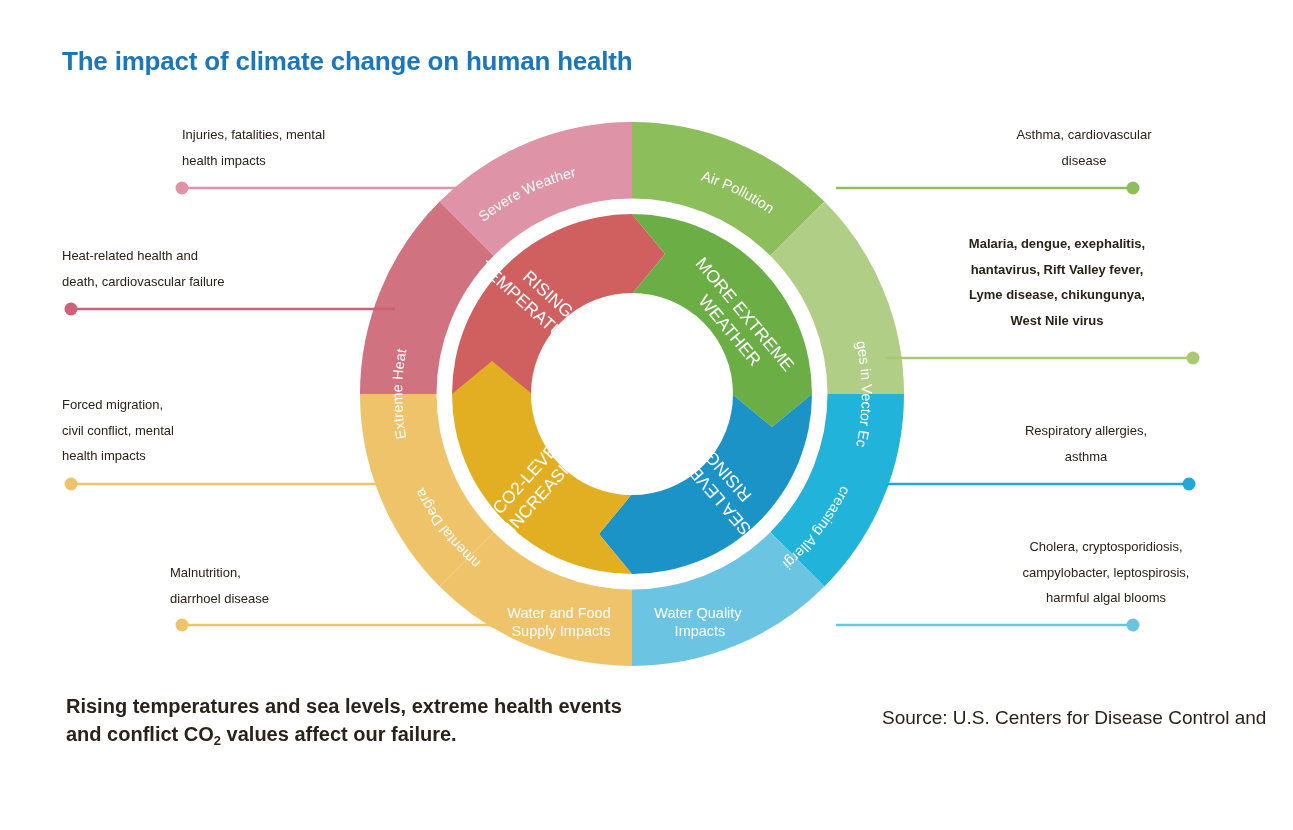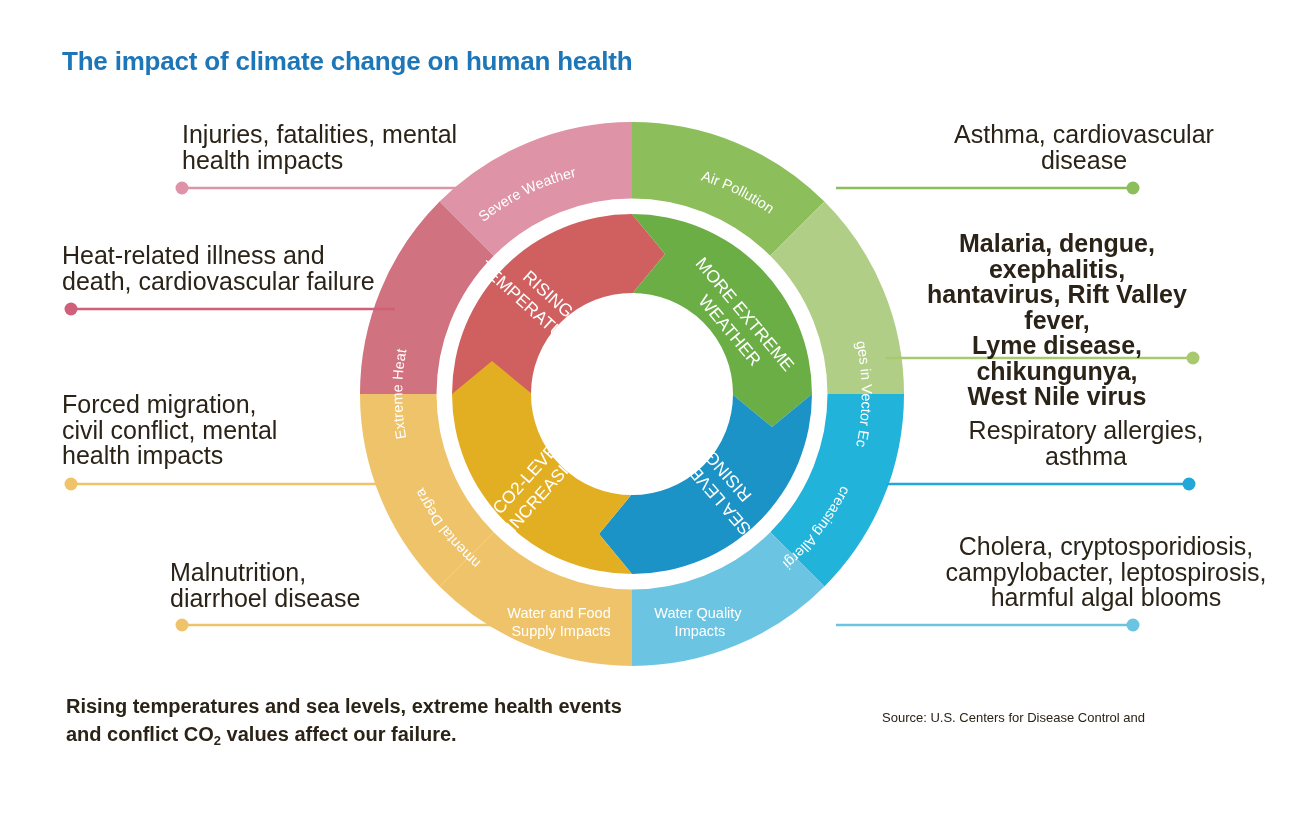--- a/index.html
+++ b/index.html
@@ -7,36 +7,36 @@
   body{
     width:1293px;height:830px;background:#ffffff;
     font-family:"Liberation Sans","DejaVu Sans",sans-serif;
     color:#2b2317;overflow:hidden;position:relative;
   }
   #page-title{
     position:absolute;left:62px;top:46px;
     font-size:26px;font-weight:bold;color:#1c76b8;
     letter-spacing:-0.2px;white-space:nowrap;text-align:right;
   }
-  .callout{position:absolute;font-size:25px;line-height:25.5px;color:#2b2317;}
+  .callout{position:absolute;font-size:13px;line-height:25.5px;color:#2b2317;}
   .callout.right{text-align:center;}
   .callout.left{text-align:left;}
   .callout .txt{display:block;white-space:pre-line;}
 
   #wheel{position:absolute;left:0;top:0;width:1293px;height:830px;pointer-events:none;}
   #wheel svg{display:block;}
 
   #caption{
     position:absolute;left:66px;top:692px;width:700px;
     font-size:20px;line-height:28px;font-weight:bold;color:#2b2317;
   }
   #caption sub{font-size:13px;vertical-align:baseline;position:relative;top:4px;}
   #source{
     position:absolute;left:882px;top:708px;width:390px;
-    font-size:13px;line-height:20px;color:#2b2317;
+    font-size:19px;line-height:20px;color:#2b2317;
   }
 </style>
 </head>
 <body>
 
 <div id="page-title">The impact of climate change on human health</div>
 
 <div id="wheel">
 <svg width="1293" height="830" viewBox="0 0 1293 830" xmlns="http://www.w3.org/2000/svg">
   <defs>
@@ -202,21 +202,21 @@
   </g>
 </svg>
 </div>
 
 <div class="callout left" style="left:182px; top:122px; width:300px;">
   <span class="txt">Injuries, fatalities, mental
 health impacts</span>
 </div>
 
 <div class="callout left" style="left:62px; top:243px; width:340px;">
-  <span class="txt">Heat-related illness and
+  <span class="txt">Heat-related health and
 death, cardiovascular failure</span>
 </div>
 
 <div class="callout left" style="left:62px; top:392px; width:300px;">
   <span class="txt">Forced migration,
 civil conflict, mental
 health impacts</span>
 </div>
 
 <div class="callout left" style="left:170px; top:560px; width:300px;">

